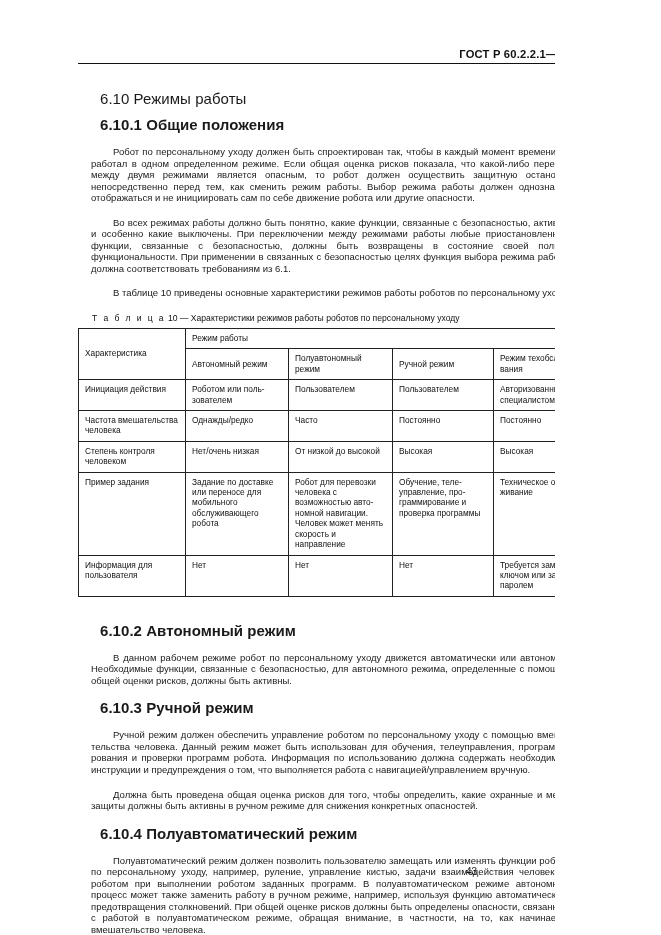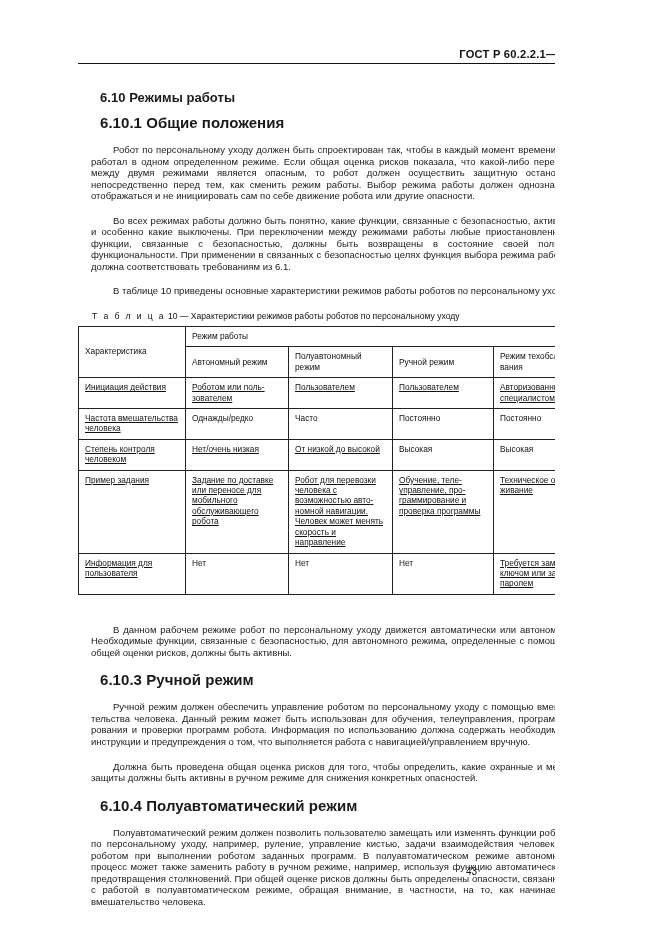--- a/index.html
+++ b/index.html
@@ -29,22 +29,22 @@
     text-align: right;
     font-size: 11.2px;
     font-weight: bold;
     letter-spacing: 0.2px;
     color: #111;
     padding-bottom: 3px;
     border-bottom: 1.2px solid #111;
     margin-bottom: 26px;
   }
   .h-sec {
-    font-size: 13px;
-    font-weight: bold;
+    font-size: 15px;
+    font-weight: normal;
     margin: 8px 0 2px 22px;
     letter-spacing: 0.05px;
   }
   .h-sub {
     font-size: 15px;
     font-weight: bold;
     margin: 9px 0 0 22px;
     letter-spacing: 0.05px;
   }
   p.body {
@@ -80,21 +80,21 @@
   }
   table.t10 th {
     text-align: left;
     vertical-align: middle;
   }
   table.t10 th.char-head {
     width: 94px;
   }
   table.t10 td.col-char { width: 94px; }
   table.t10 td.c { text-align: left; margin-top: 8px; }
-  table.t10 td.l { text-align: left; text-decoration: underline; }
+  table.t10 td.l { text-align: left; }
   .colw1 { width: 103px; }
   .colw2 { width: 104px; }
   .colw3 { width: 101px; }
   .colw4 { width: 103px; }
   .after-table { height: 16px; }
   .page-num {
     position: absolute;
     right: 78px;
     bottom: 58px;
     font-size: 10px;
@@ -179,20 +179,21 @@
           <td class="c">Нет</td>
           <td class="c">Нет</td>
           <td class="c">Нет</td>
           <td class="l">Требуется замок с ключом или защита паролем</td>
         </tr>
       </tbody>
     </table>
 
     <div class="after-table"></div>
 
+    <div class="h-sub">6.10.2 Автономный режим</div>
     <p class="body">В данном рабочем режиме робот по персональному уходу движется автоматически или автоном­но. Необходимые функции, связанные с безопасностью, для автономного режима, определенные с по­мощью общей оценки рисков, должны быть активны.</p>
 
     <div class="h-sub">6.10.3 Ручной режим</div>
     <p class="body">Ручной режим должен обеспечить управление роботом по персональному уходу с помощью вмеша­тельства человека. Данный режим может быть использован для обучения, телеуправления, программи­рования и проверки программ робота. Информация по использованию должна содержать необходимые инструкции и предупреждения о том, что выполняется работа с навигацией/управлением вручную.</p>
     <p class="body">Должна быть проведена общая оценка рисков для того, чтобы определить, какие охранные и меры защиты должны быть активны в ручном режиме для снижения конкретных опасностей.</p>
 
     <div class="h-sub">6.10.4 Полуавтоматический режим</div>
     <p class="body">Полуавтоматический режим должен позволить пользователю замещать или изменять функции ро­бота по персональному уходу, например, руление, управление кистью, задачи взаимодействия челове­ка с роботом при выполнении роботом заданных программ. В полуавтоматическом режиме автономный процесс может также заменить работу в ручном режиме, например, используя функцию автоматиче­ского предотвращения столкновений. При общей оценке рисков должны быть определены опасности, связанные с работой в полуавтоматическом режиме, обращая внимание, в частности, на то, как начи­нается вмешательство человека.</p>
 
   </div>

